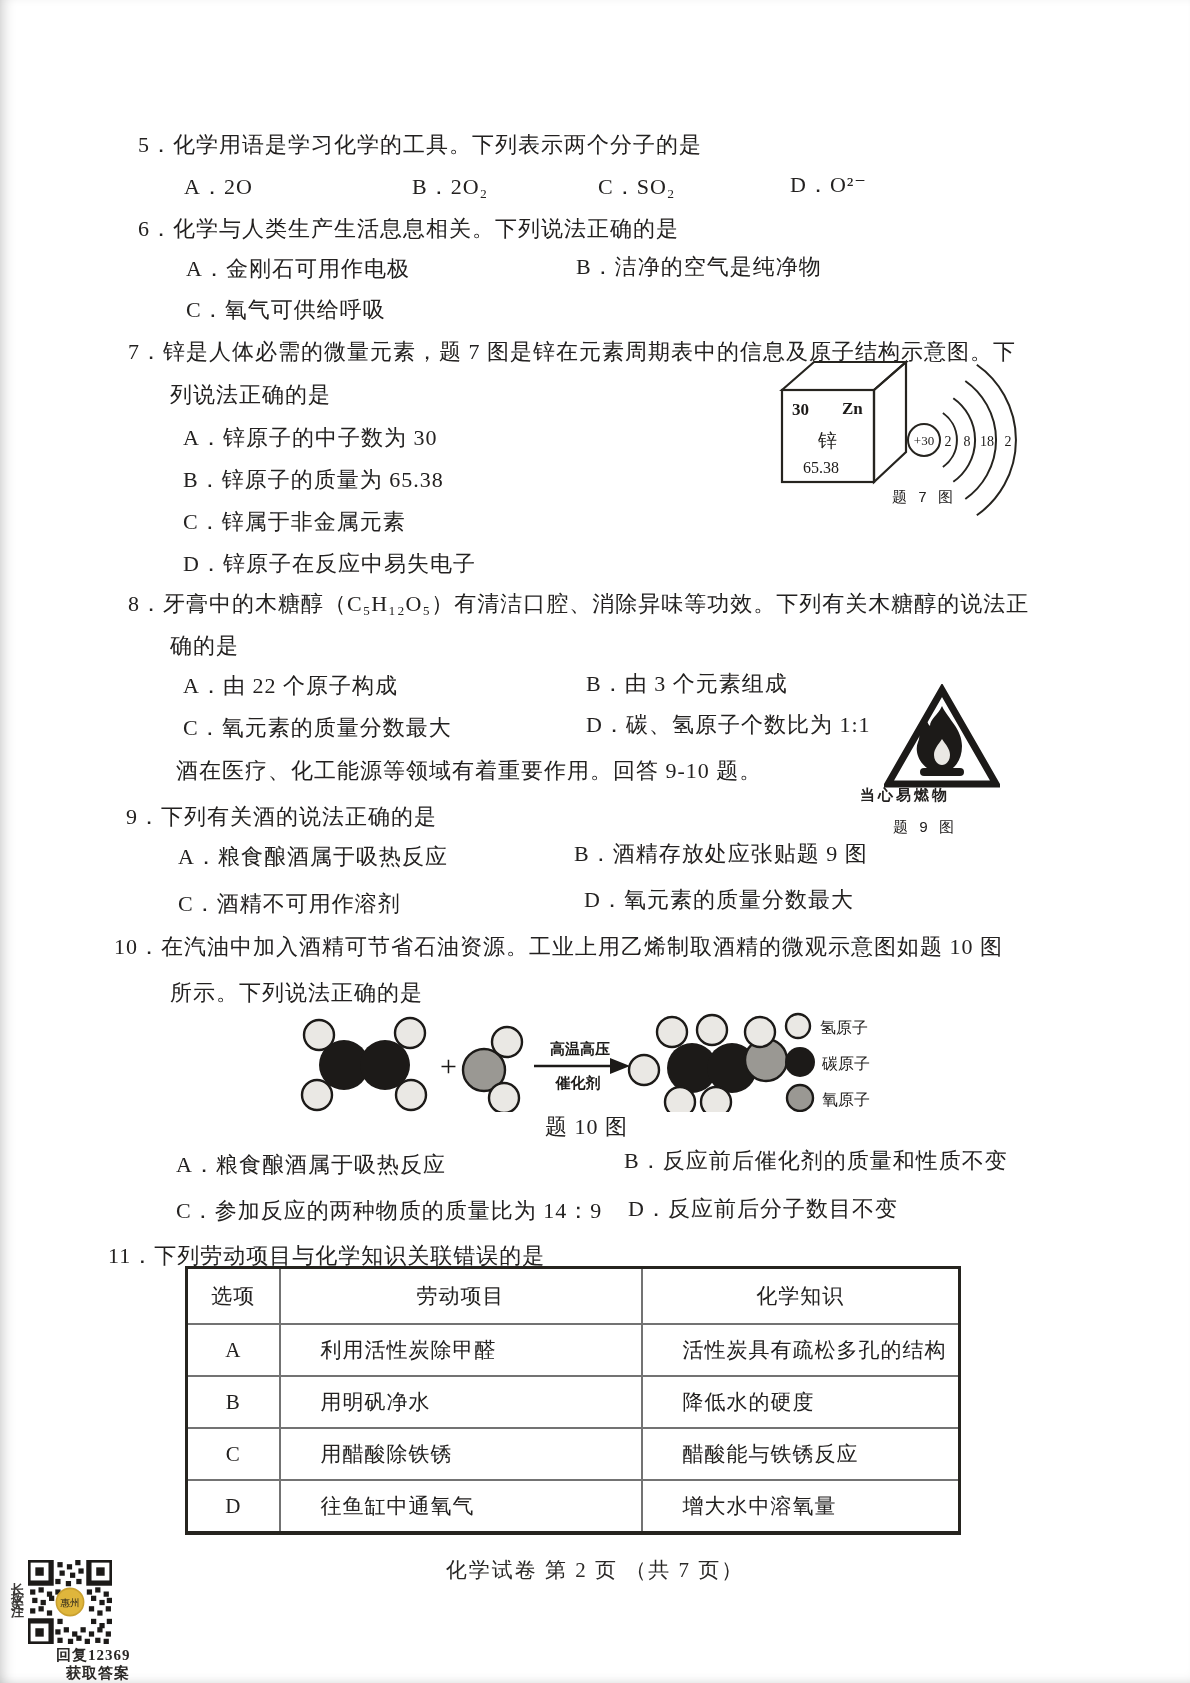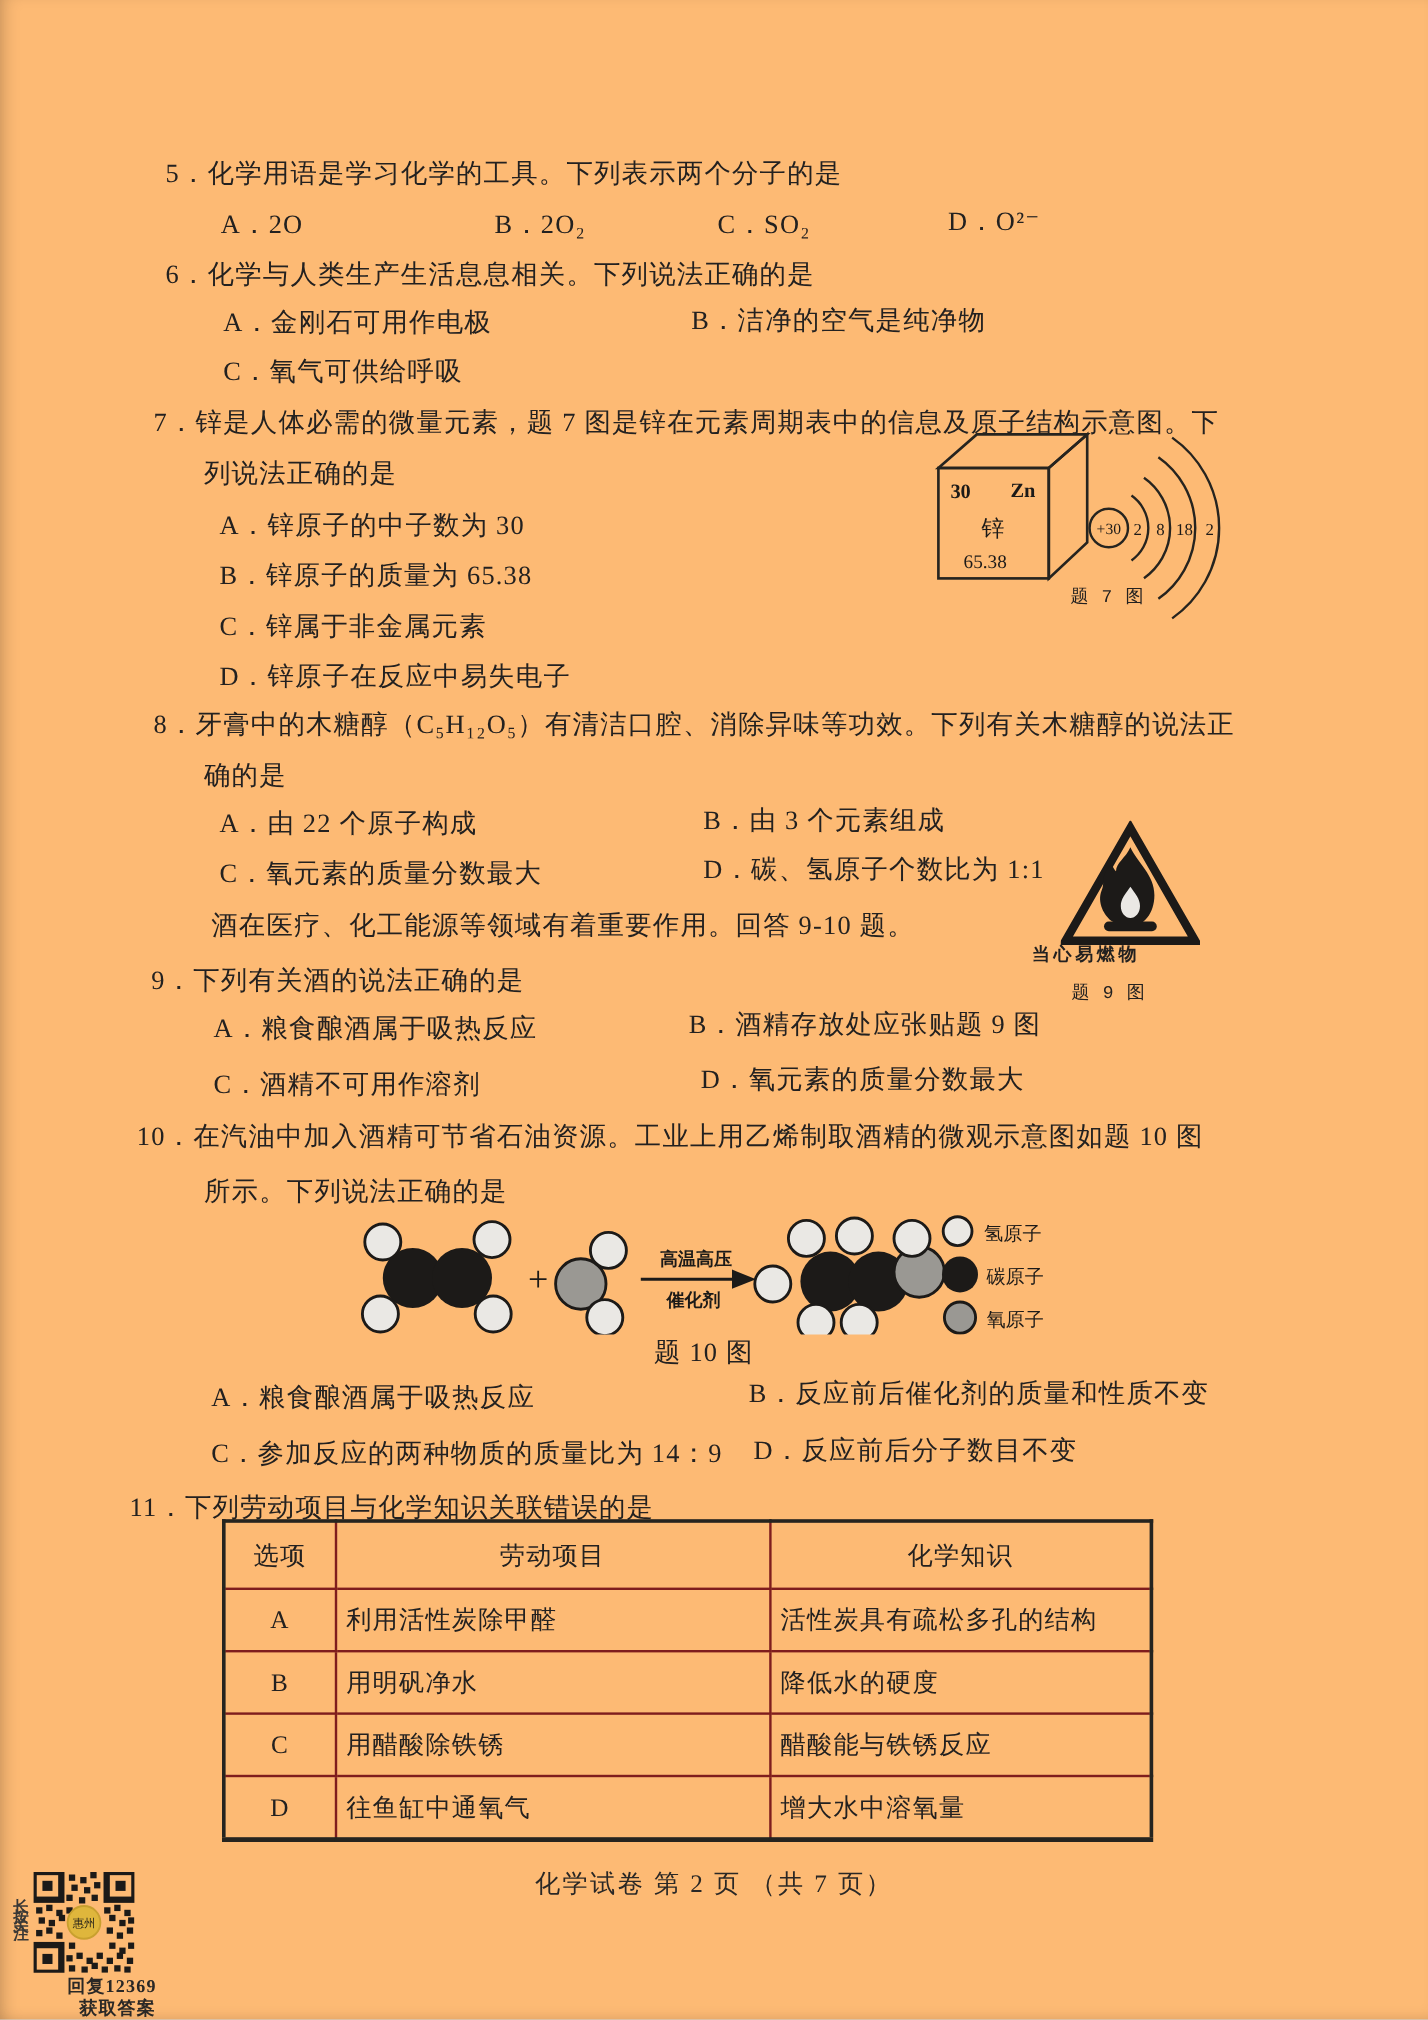--- a/index.html
+++ b/index.html
@@ -1,38 +1,38 @@
 <!DOCTYPE html>
 <html><head>
 <meta charset="utf-8">
 <style>
   html,body{margin:0;padding:0;background:#d8d6d2;}
   .page{
     position:relative;width:1190px;height:1683px;margin:0 auto;
     background:linear-gradient(180deg,#e7e5e1 0%,#edecе8 30%,#eae8e4 100%);
-    background-color:#fdba74;
+    background-color:#ffffff;
     font-family:"Liberation Serif","DejaVu Serif",serif;
     color:#232120;overflow:hidden;
     box-shadow:inset 10px 0 14px -8px rgba(0,0,0,.22), inset 0 -8px 12px -8px rgba(0,0,0,.12);
   }
   .t{position:absolute;white-space:nowrap;font-size:22px;letter-spacing:1px;color:#232120;}
   .cap{font-size:15px;font-family:Liberation Mono, monospace;}
   .bold{font-weight:700;}
   svg text{font-family:"Liberation Serif","DejaVu Serif",serif;fill:#1c1a18;}
   table.q11{
     position:absolute;left:185px;top:1266px;width:773px;
     border-collapse:collapse;table-layout:fixed;
     font-size:21px;color:#232120;letter-spacing:1px;
     border:3px solid #26241f;border-bottom-width:4px;
   }
-  table.q11 th,table.q11 td{border:2px solid #7f1d1d;font-weight:normal;}
+  table.q11 th,table.q11 td{border:2px solid #737373;font-weight:normal;}
   table.q11 th{height:52px;text-align:center;}
   table.q11 td{height:48px;}
   .cc{text-align:center;}
-  .cl{text-align:left;padding-left:8px;}
+  .cl{text-align:left;padding-left:40px;}
   .footer{position:absolute;left:0;top:1556px;width:100%;text-align:center;
     font-size:21px;letter-spacing:2px;color:#2a2826;}
   .qr-side{position:absolute;left:8px;top:1572px;writing-mode:vertical-rl;text-orientation:upright;
     font-size:13px;letter-spacing:7px;color:#3a3836;font-weight:700;}
   .qr-line{position:absolute;font-size:15px;font-weight:700;color:#2a2826;letter-spacing:1px;margin-left:30px;}
 </style>
 </head>
 <body>
 
 <div class="page">

